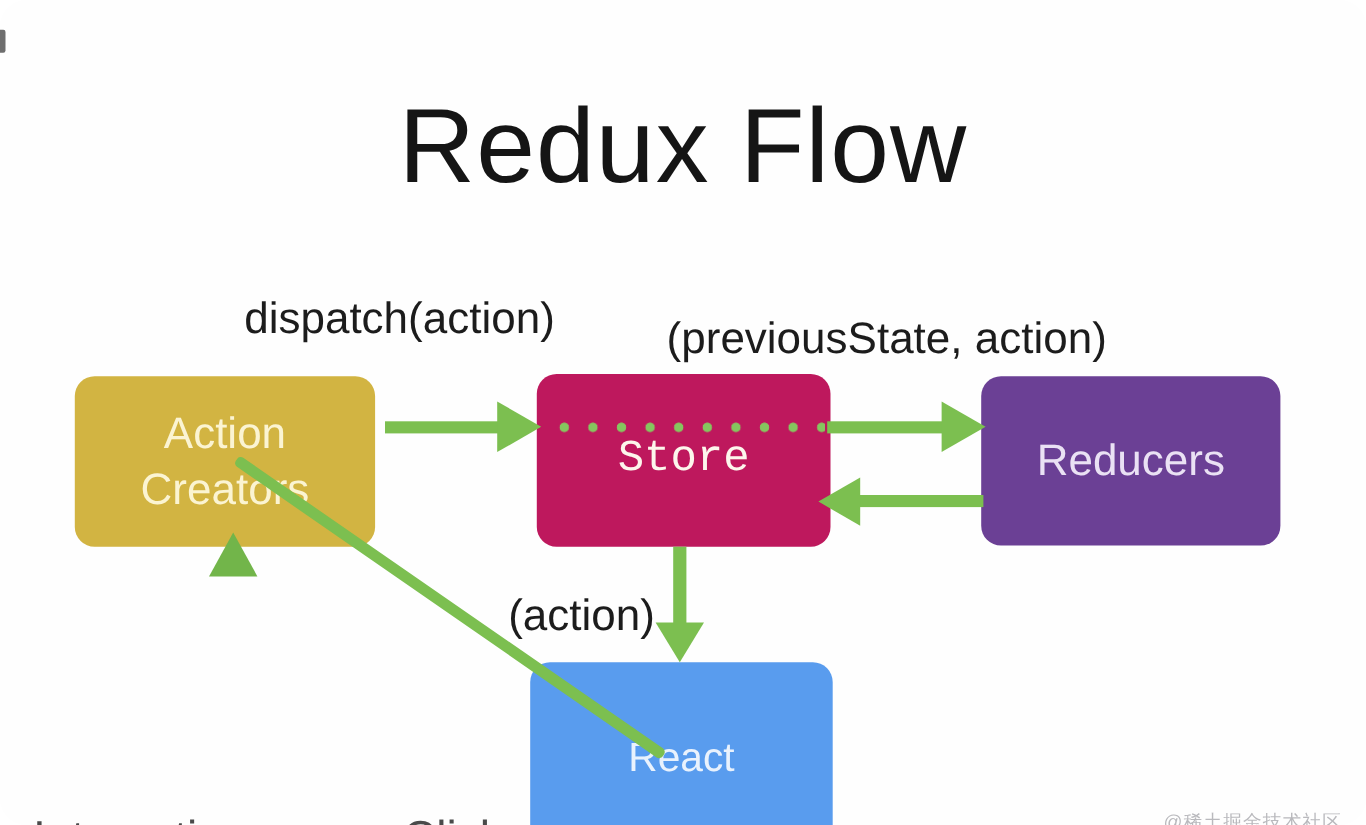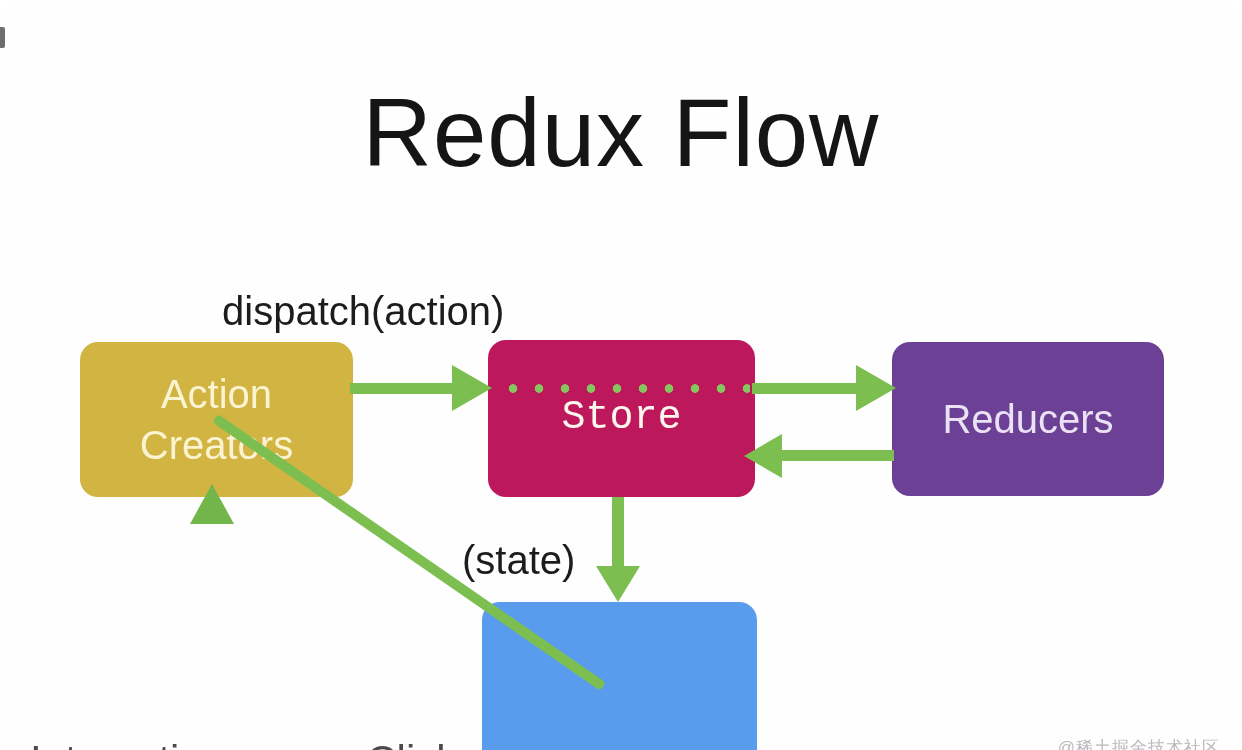--- a/index.html
+++ b/index.html
@@ -14,31 +14,31 @@
 
   .title {
     position: absolute; left: 0; top: 78px; width: 100%;
     text-align: center; font-size: 96px; font-weight: 400;
     color: #151515; letter-spacing: 1px;
   }
 
   .flow-label {
     position: absolute; font-size: 40px; color: #1c1c1c; white-space: nowrap;
   }
-  .lbl-dispatch  { left: 222px; top: 289px; }
+  .lbl-dispatch  { left: 222px; top: 268px; }
   .lbl-prev      { left: 606px; top: 286px; }
   .lbl-newstate  { left: 722px; top: 497px; }
   .lbl-state     { left: 462px; top: 538px; }
 
   .node {
     position: absolute; border-radius: 18px;
     display: flex; flex-direction: column; align-items: center; justify-content: center;
     font-size: 40px; line-height: 1.27; text-align: center; z-index: 1;
   }
-  .node-ac    { left: 80px;  top: 342px; width: 273px; height: 155px; color: #fbf4d2; }
+  .node-ac    { left: 68px;  top: 342px; width: 273px; height: 155px; color: #fbf4d2; }
   .node-store { left: 488px; top: 340px; width: 267px; height: 157px; color: #fdf6ec; }
   .node-red   { left: 892px; top: 342px; width: 272px; height: 154px; color: #eae1f4; }
   .node-react { left: 482px; top: 602px; width: 275px; height: 175px; color: #e9f2fd; font-size: 37px; }
 
   .arrow-line { position: absolute; z-index: 5; }
   .tri { position: absolute; width: 0; height: 0; z-index: 6; }
 
   
   .al-dispatch { left: 350px; top: 383px; width: 106px; height: 11px; }
   .tri-dispatch { left: 452px; top: 365px; border-top: 23px solid transparent; border-bottom: 23px solid transparent; border-left-width: 40px; border-left-style: solid; }
@@ -87,36 +87,38 @@
 </head>
 <body>
 
 <div class="stage">
 
   <div class="title">Redux Flow</div>
 
   <div class="edge-artifact"></div>
 
   <div class="flow-label lbl-dispatch">dispatch(action)</div>
-  <div class="flow-label lbl-state">(state)</div>
+  <div class="flow-label lbl-prev">(previousState, action)</div>
+  <div class="flow-label lbl-state">(action)</div>
 
   <div class="node node-ac" style="background-color: rgb(210, 180, 66);">
     <span>Action</span>
     <span>Creators</span>
   </div>
 
   <div class="node node-store" style="background-color: #be185d; font-family: Liberation Mono, monospace;">
     <span>Store</span>
   </div>
 
   <div class="node node-red" style="background-color: rgb(107, 64, 149);">
     <span>Reducers</span>
   </div>
 
   <div class="node node-react" style="background-color: rgb(89, 156, 238);">
+    <span>React</span>
   </div>
 
   <div class="arrow-line al-dispatch" style="background-color: rgb(124, 191, 80);"></div>
   <div class="tri tri-dispatch" style="border-left-color: rgb(124, 191, 80);"></div>
 
   <div class="dotted-line"></div>
 
   <div class="arrow-line al-store-red" style="background-color: rgb(124, 191, 80);"></div>
   <div class="tri tri-store-red" style="border-left-color: rgb(124, 191, 80);"></div>
 

